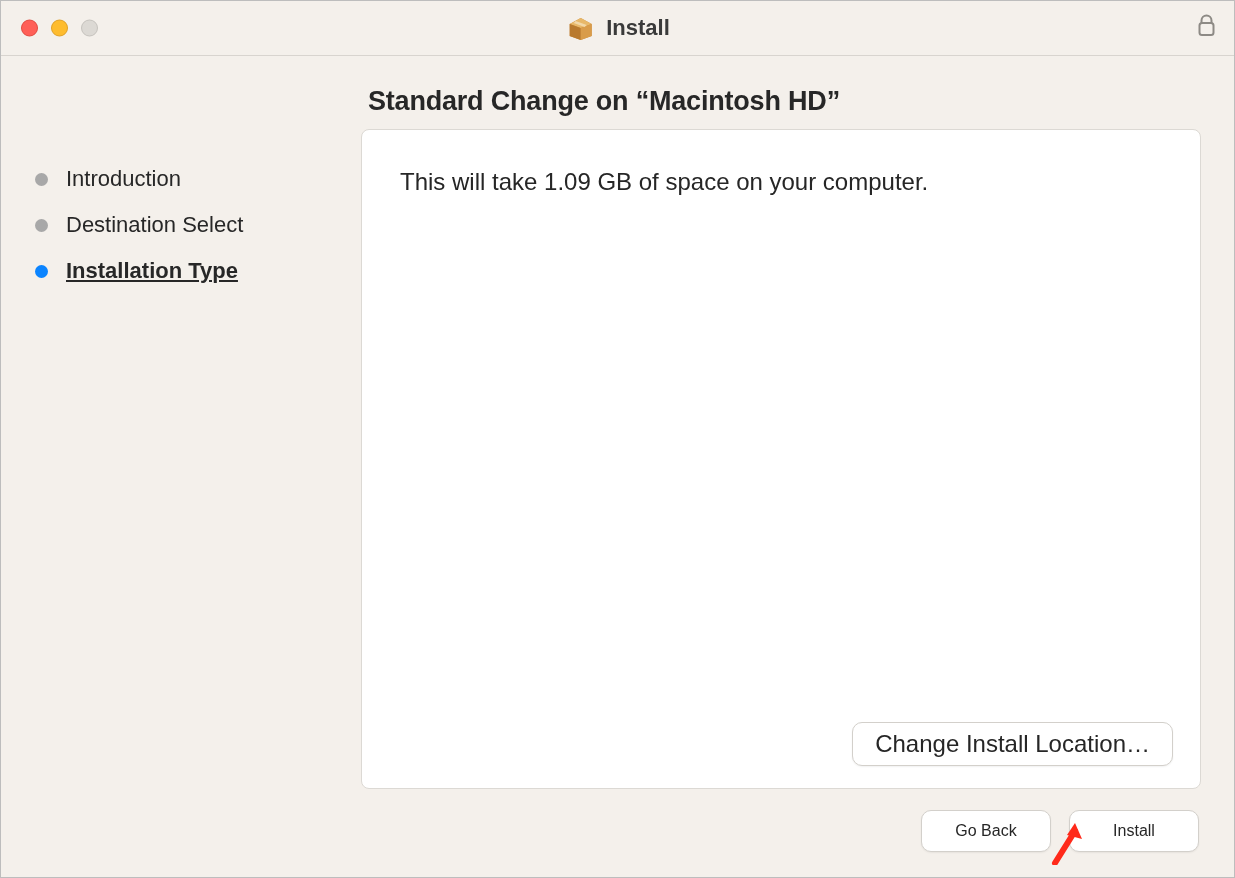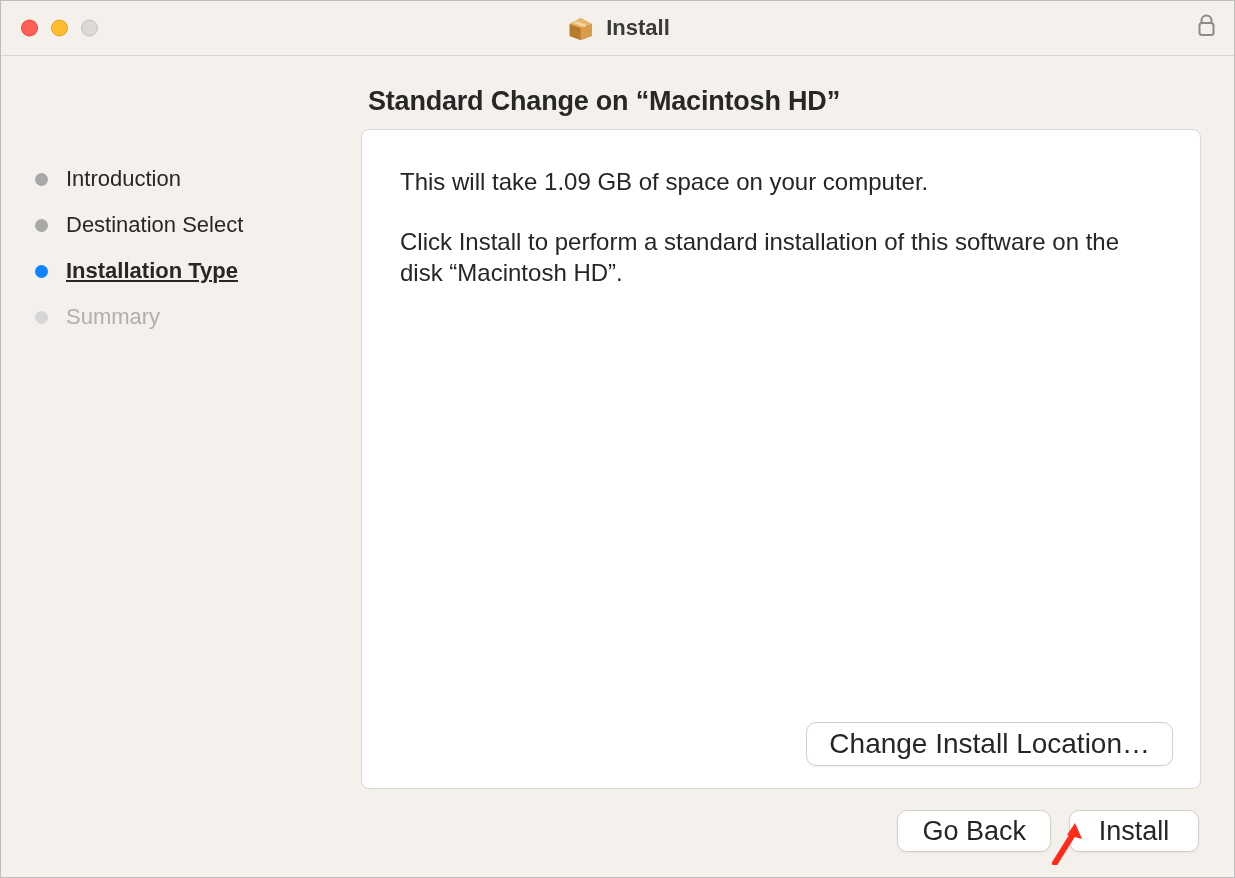--- a/index.html
+++ b/index.html
@@ -124,41 +124,41 @@
 .change-loc {
   position: absolute;
   right: 27px;
   bottom: 22px;
   height: 44px;
   padding: 0 22px;
   background: #ffffff;
   border: 1px solid #d3d0cb;
   border-radius: 10px;
   box-shadow: 0 1px 2px rgba(0,0,0,0.06);
-  font-size: 28px;
+  font-size: 24px;
   color: #262626;
   cursor: pointer;
 }
 
 .footer-buttons {
   position: absolute;
   right: 35px;
   bottom: 25px;
   display: flex;
   gap: 18px;
 }
 .footer-buttons button {
   height: 42px;
   min-width: 130px;
   padding: 0 24px;
   background: #ffffff;
   border: 1px solid #d3d0cb;
   border-radius: 10px;
   box-shadow: 0 1px 2px rgba(0,0,0,0.06);
-  font-size: 27px;
+  font-size: 16px;
   color: #262626;
   cursor: pointer;
 }
 
 .red-arrow {
   position: absolute;
   left: 1048px;
   bottom: 8px;
   pointer-events: none;
 }
@@ -203,30 +203,25 @@
       <span class="label">Introduction</span>
     </div>
     <div class="step">
       <span class="dot"></span>
       <span class="label">Destination Select</span>
     </div>
     <div class="step current">
       <span class="dot"></span>
       <span class="label">Installation Type</span>
     </div>
-    <div class="step future">
-      <span class="dot"></span>
-      <span class="label">Summary</span>
-    </div>
   </div>
 
   <div class="panel">
     <div class="body-text">
       <p>This will take 1.09 GB of space on your computer.</p>
-      <p>Click Install to perform a standard installation of this software on the disk “Macintosh HD”.</p>
     </div>
     <button class="change-loc">Change Install Location…</button>
   </div>
 
   <div class="footer-buttons">
     <button>Go Back</button>
     <button>Install</button>
   </div>
 
   <div class="red-arrow">

